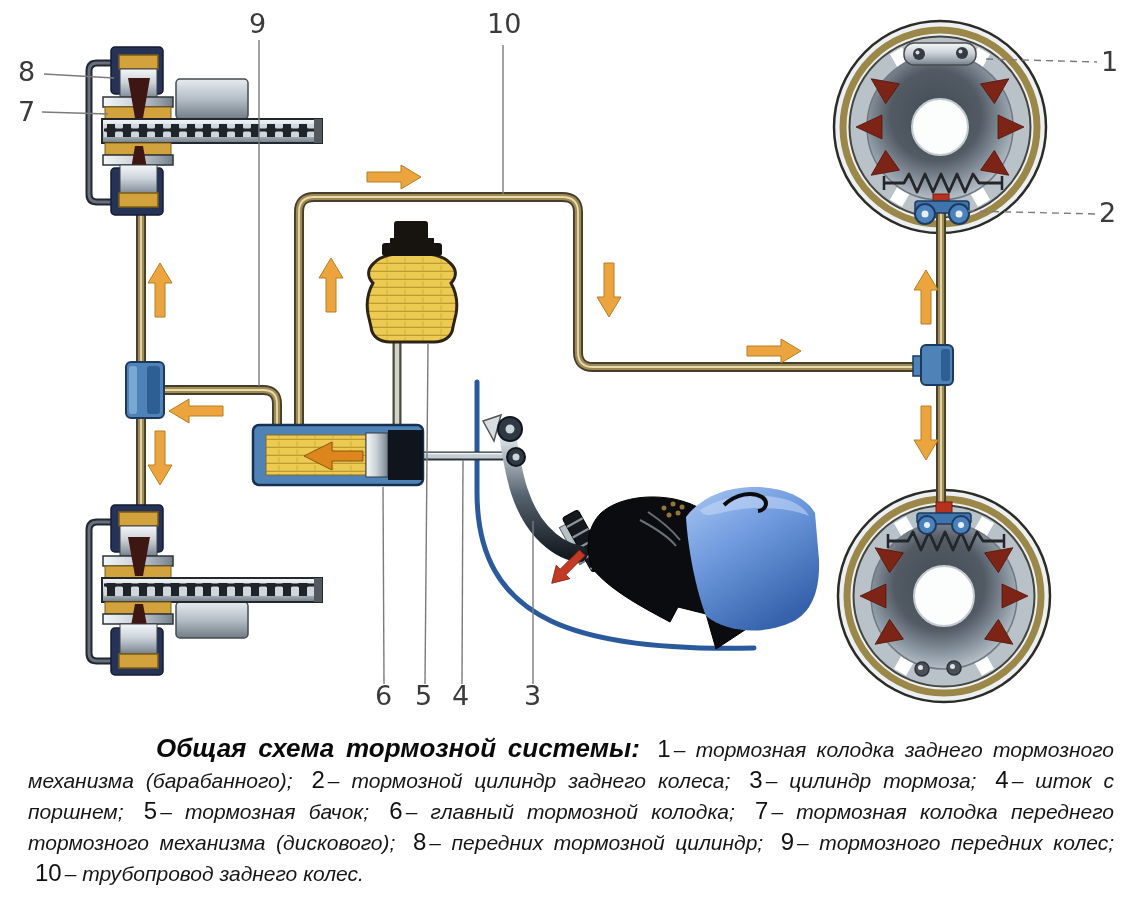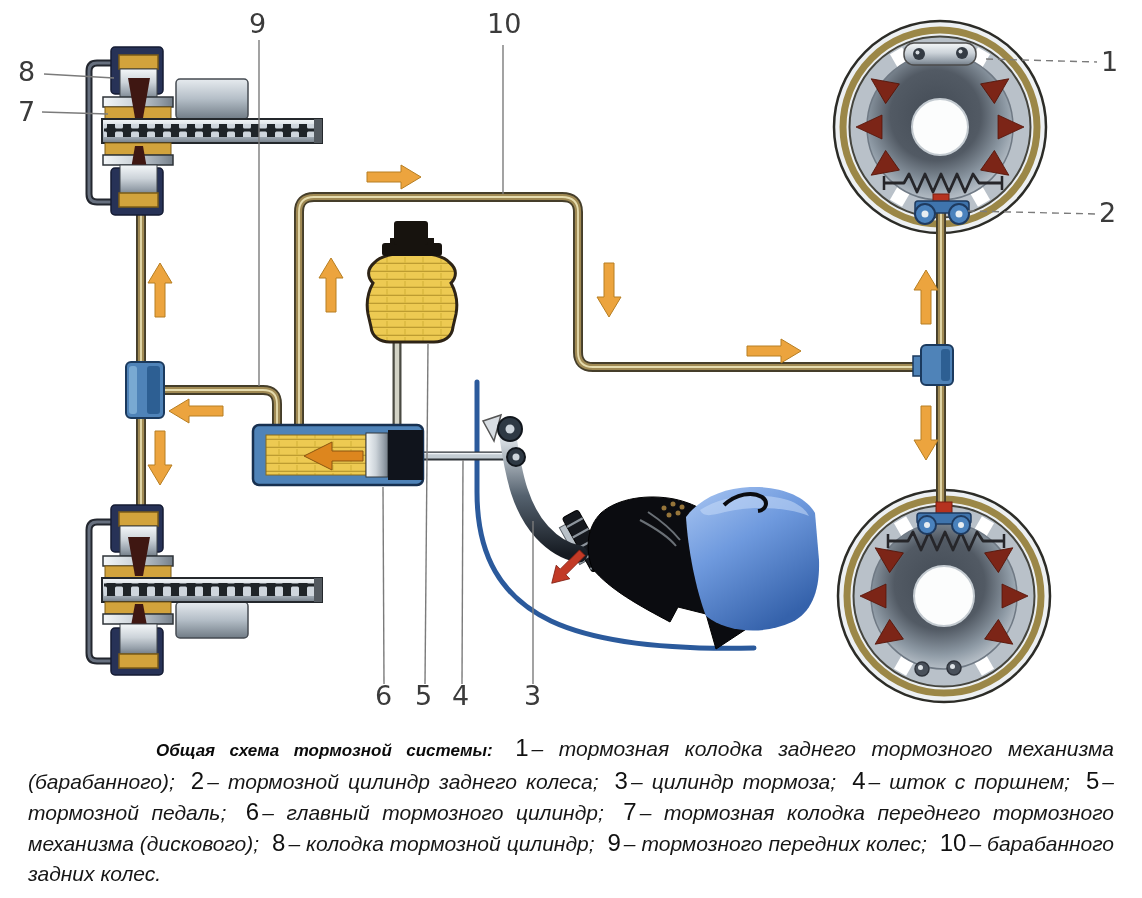--- a/index.html
+++ b/index.html
@@ -10,21 +10,21 @@
   .po{fill:none;stroke:#453e2a;stroke-width:10;stroke-linejoin:round;}
   .pm{fill:none;stroke:#a08a54;stroke-width:6.2;stroke-linejoin:round;}
   .ph{fill:none;stroke:#e6dcae;stroke-width:1.8;stroke-linejoin:round;}
   .lo{fill:none;stroke:#23272f;stroke-width:7;stroke-linejoin:round;}
   .lm{fill:none;stroke:#67707f;stroke-width:3;stroke-linejoin:round;}
   .callout{stroke:#7b7b7b;stroke-width:1.4;fill:none;}
   .num{position:absolute;font-family:"DejaVu Sans",sans-serif;font-size:27px;color:#3b3b3b;
        line-height:1;white-space:nowrap;}
   .caption{position:absolute;left:28px;top:733px;width:1086px;
            font-size:21px;line-height:30px;color:#161616;text-align:justify;text-indent:128px;}
-  .cap-title{font-weight:bold;font-style:italic;font-size:17px;color:#0a0a0a;}
+  .cap-title{font-weight:bold;font-style:italic;font-size:26px;color:#0a0a0a;}
   .litem .lnum{font-style:normal;font-size:24px;color:#111;padding:0 3px 0 7px;}
   .litem .ltext{font-style:italic;}
 </style>
 </head>
 <body>
 
 <div id="stage">
 
 <svg id="diagram" width="1142" height="898" viewBox="0 0 1142 898">
 <defs>
@@ -328,21 +328,21 @@
 <div class="num" style="left:415px;top:682px">5</div>
 <div class="num" style="left:452px;top:682px">4</div>
 <div class="num" style="left:524px;top:682px">3</div>
 
 <div class="caption">
   <span class="cap-title">Общая схема тормозной системы:</span>
   <span class="litem"><span class="lnum">1</span><span class="ltext">– тормозная колодка заднего тормозного механизма (барабанного);</span></span>
   <span class="litem"><span class="lnum">2</span><span class="ltext">– тормозной цилиндр заднего колеса;</span></span>
   <span class="litem"><span class="lnum">3</span><span class="ltext">– цилиндр тормоза;</span></span>
   <span class="litem"><span class="lnum">4</span><span class="ltext">– шток с поршнем;</span></span>
-  <span class="litem"><span class="lnum">5</span><span class="ltext">– тормозной педаль;</span></span>
-  <span class="litem"><span class="lnum">6</span><span class="ltext">– главный тормозного цилиндр;</span></span>
+  <span class="litem"><span class="lnum">5</span><span class="ltext">– тормозная бачок;</span></span>
+  <span class="litem"><span class="lnum">6</span><span class="ltext">– главный тормозной колодка;</span></span>
   <span class="litem"><span class="lnum">7</span><span class="ltext">– тормозная колодка переднего тормозного механизма (дискового);</span></span>
-  <span class="litem"><span class="lnum">8</span><span class="ltext">– колодка тормозной цилиндр;</span></span>
+  <span class="litem"><span class="lnum">8</span><span class="ltext">– передних тормозной цилиндр;</span></span>
   <span class="litem"><span class="lnum">9</span><span class="ltext">– тормозного передних колес;</span></span>
-  <span class="litem"><span class="lnum">10</span><span class="ltext">– барабанного задних колес.</span></span>
+  <span class="litem"><span class="lnum">10</span><span class="ltext">– трубопровод заднего колес.</span></span>
 </div>
 
 </div>
 
 </body></html>

